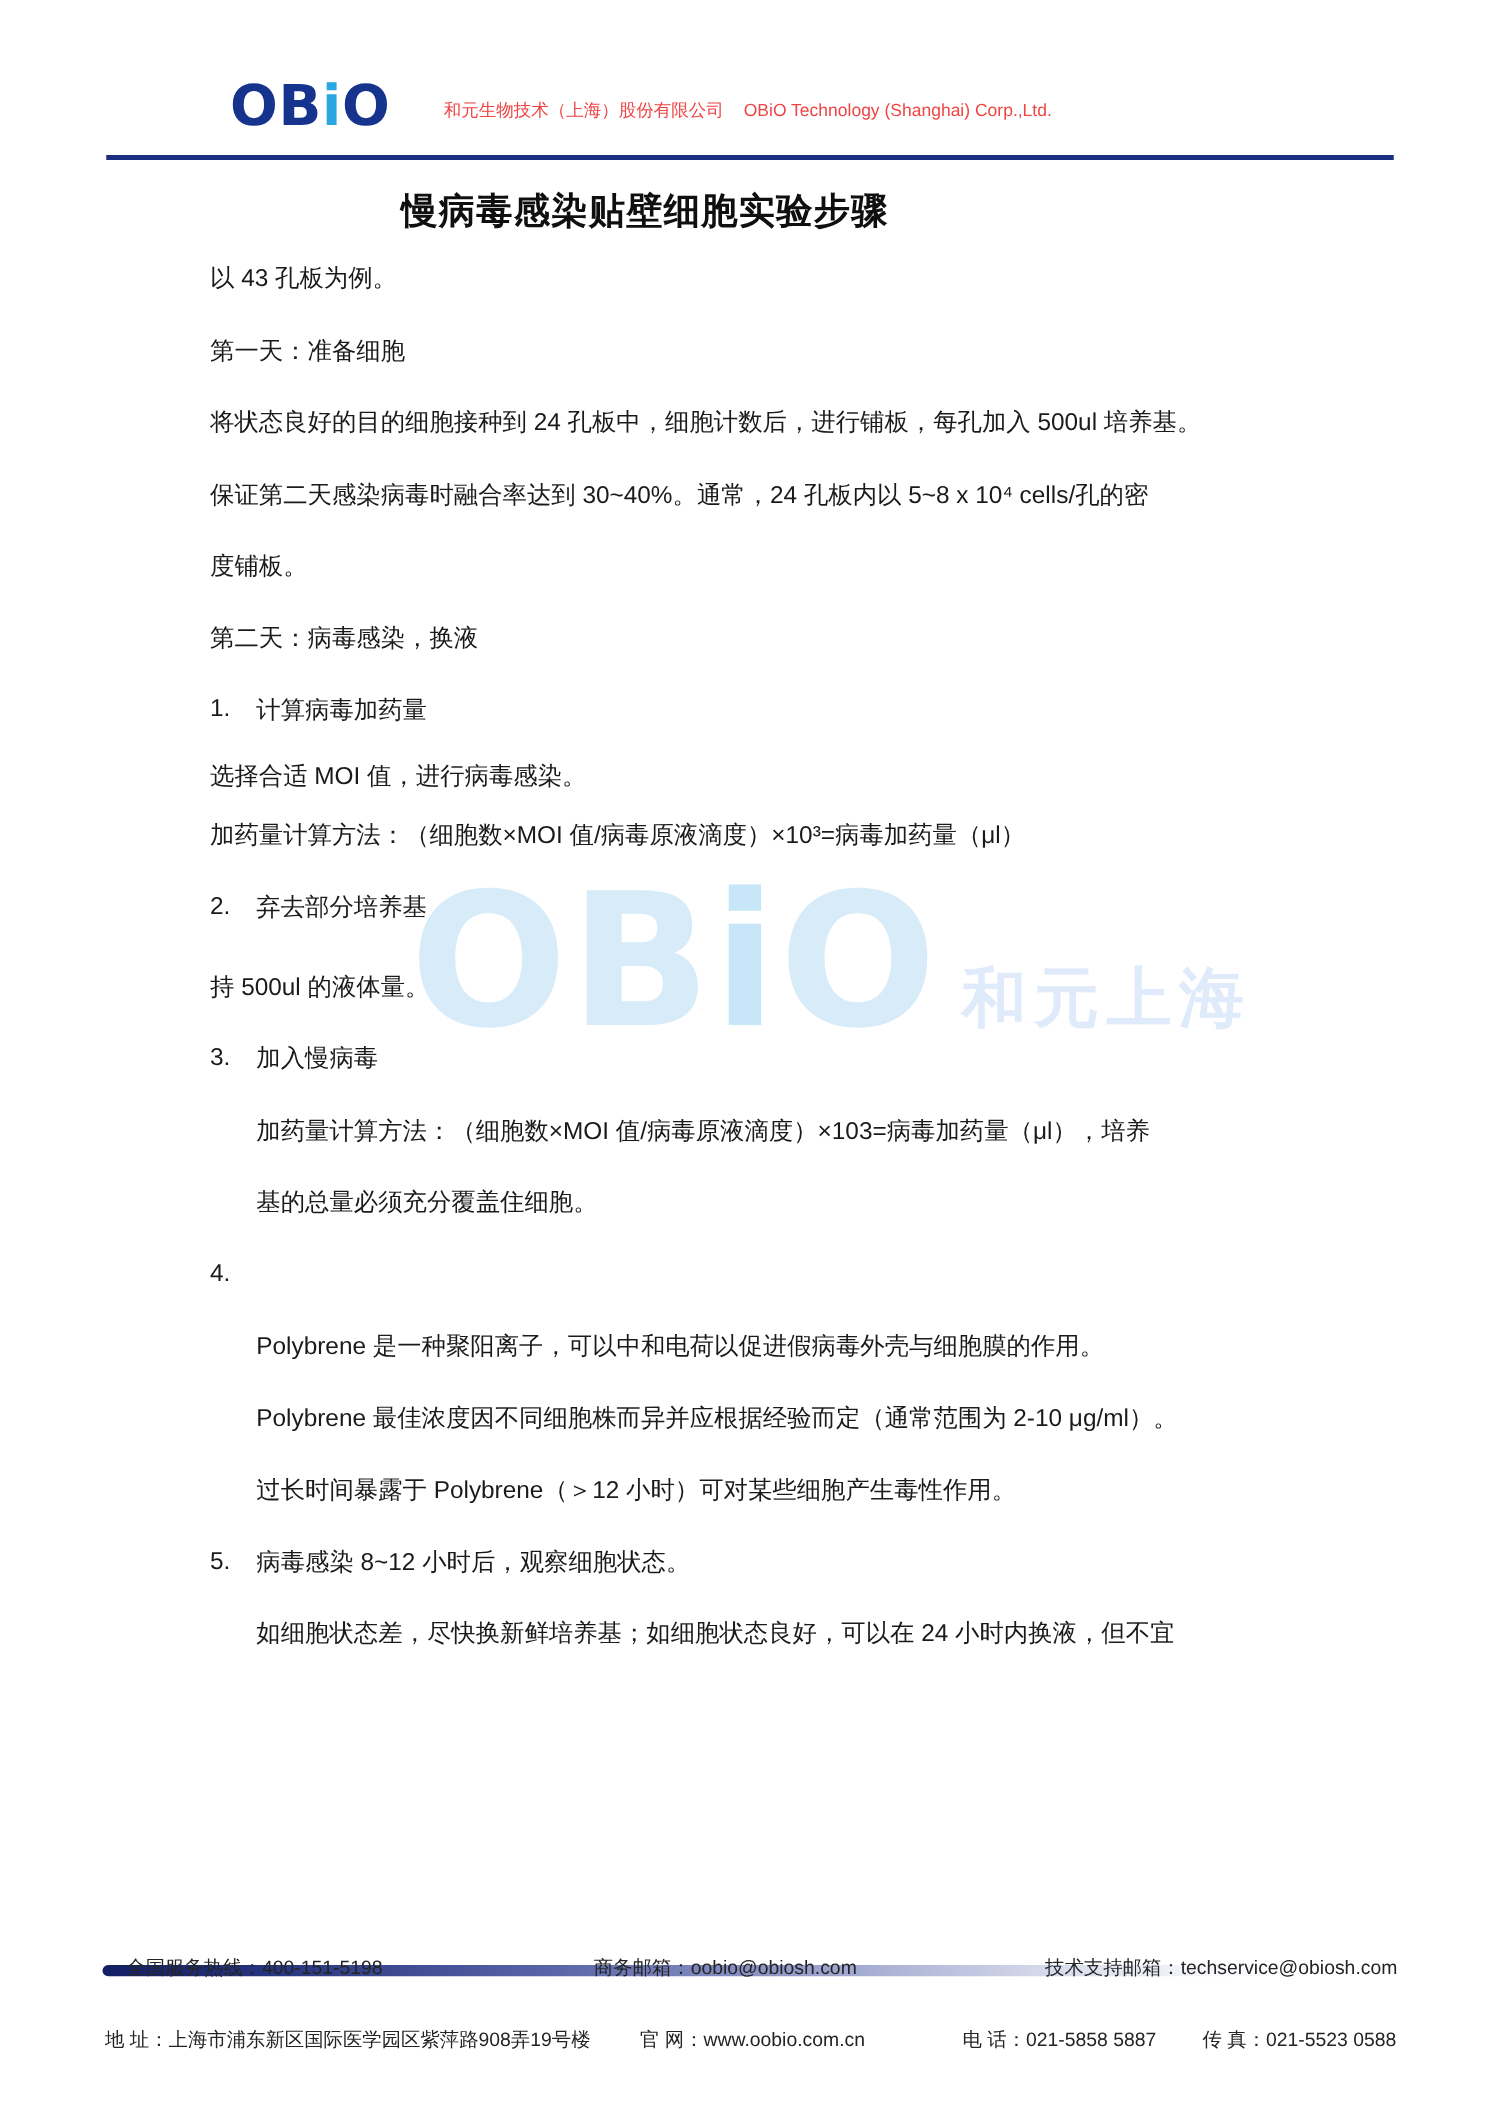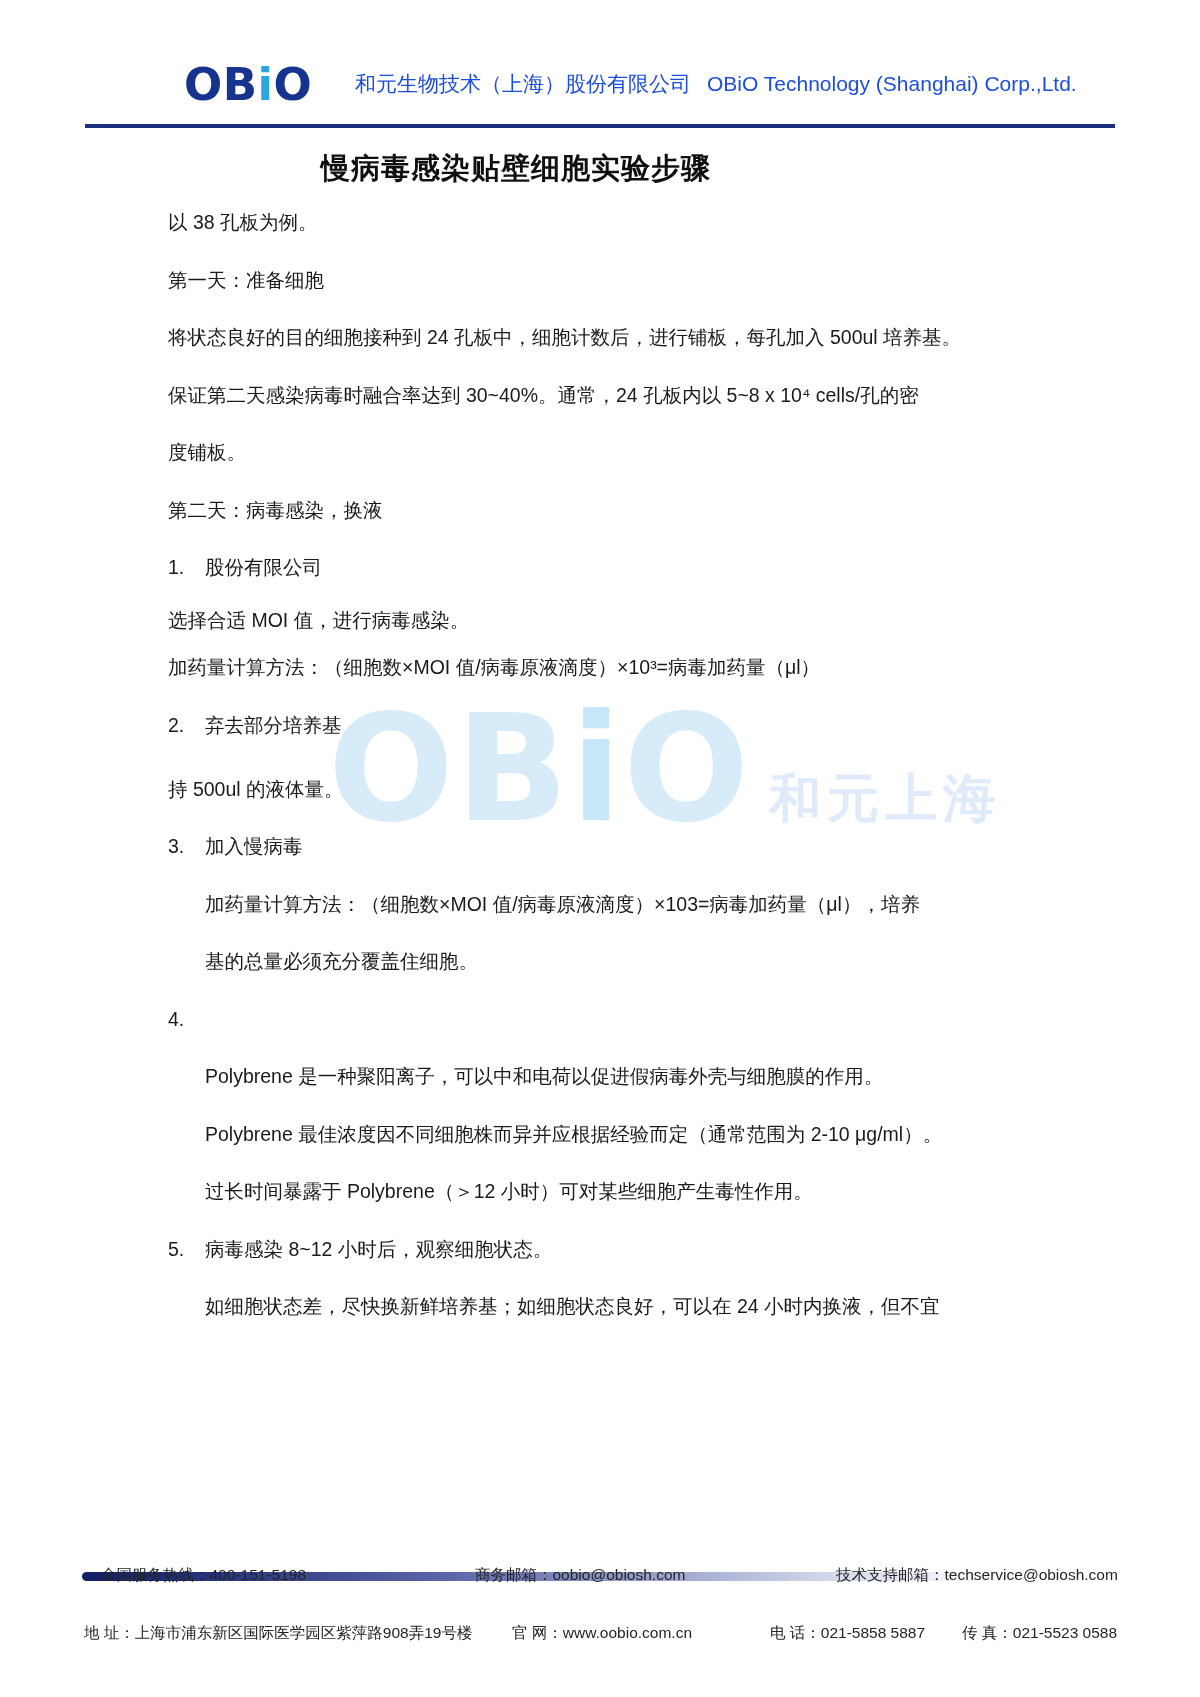--- a/index.html
+++ b/index.html
@@ -13,22 +13,22 @@
 
   
   .logo {
     position:absolute; left:184px; top:62px;
     font-size:45px; font-weight:bold; line-height:1;
     color:#16338e; letter-spacing:0.5px;
     font-family:"DejaVu Sans", sans-serif;
   }
   .logo .lite { color:#29a7e1; }
   .company {
-    position:absolute; left:355px; top:70px;
-    font-size:21px; color:#1d4ed8; white-space:nowrap;
+    position:absolute; left:355px; top:80px;
+    font-size:14px; color:#ef4444; white-space:nowrap;
   }
   .company .en { margin-left:16px; }
   .header-rule {
     position:absolute; left:85px; top:124px;
     width:1030px; height:4px; background:#1b2f80;
   }
 
   
   .doc-title {
     position:absolute; top:149px; left:0; width:1032px;
@@ -92,40 +92,40 @@
 
   <div class="watermark">
     <span class="wm-obio"><span>OB</span><span class="lite">i</span><span>O</span></span>
     <span class="wm-cn">和元上海</span>
   </div>
 
   <div class="doc-title">慢病毒感染贴壁细胞实验步骤</div>
 
   <div class="content">
     <div class="line">
-        <span>以 38 孔板为例。</span>
+        <span>以 43 孔板为例。</span>
       </div>
     <div class="line">
         <span>第一天：准备细胞</span>
       </div>
     <div class="line">
         <span>将状态良好的目的细胞接种到 24 孔板中，细胞计数后，进行铺板，每孔加入 500ul 培养基。</span>
       </div>
     <div class="line">
         <span>保证第二天感染病毒时融合率达到 30~40%。通常，24 孔板内以 5~8 x 10⁴ cells/孔的密</span>
       </div>
     <div class="line">
         <span>度铺板。</span>
       </div>
     <div class="line">
         <span>第二天：病毒感染，换液</span>
       </div>
     <div class="line">
         <span class="num">1.</span>
-        <span>股份有限公司</span>
+        <span>计算病毒加药量</span>
       </div>
     <div class="line">
         <span>选择合适 MOI 值，进行病毒感染。</span>
       </div>
     <div class="line">
         <span>加药量计算方法：（细胞数×MOI 值/病毒原液滴度）×10³=病毒加药量（μl）</span>
       </div>
     <div class="line">
         <span class="num">2.</span>
         <span>弃去部分培养基</span>

